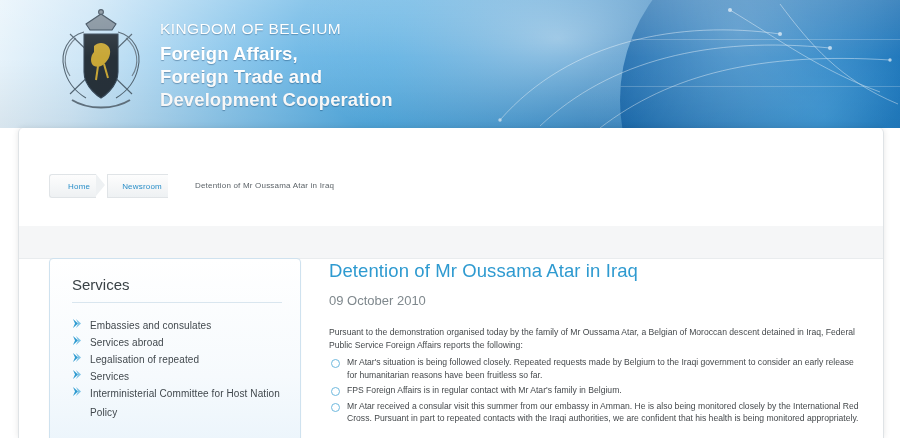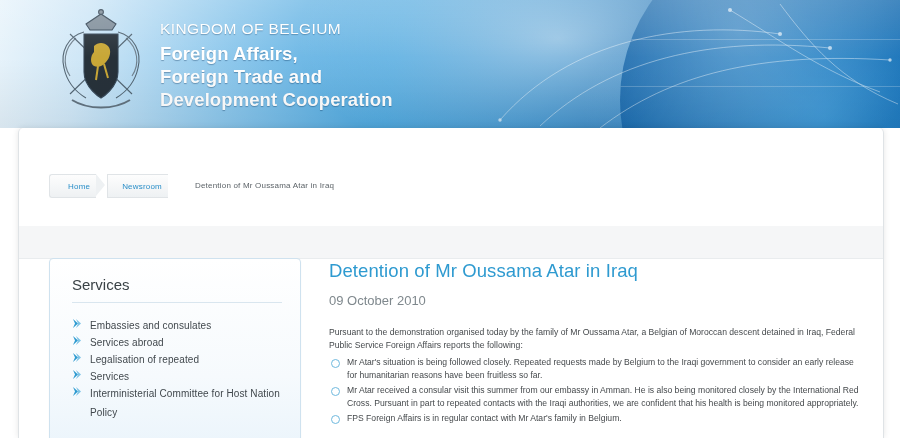--- a/index.html
+++ b/index.html
@@ -437,24 +437,24 @@
         <h1>Detention of Mr Oussama Atar in Iraq</h1>
         <p class="date">09 October 2010</p>
         <p class="lead">Pursuant to the demonstration organised today by the family of Mr Oussama Atar, a Belgian of Moroccan descent detained in Iraq, Federal Public Service Foreign Affairs reports the following:</p>
         <ul class="points">
           <li>
             <span class="circ"></span>
             <span>Mr Atar's situation is being followed closely. Repeated requests made by Belgium to the Iraqi government to consider an early release for humanitarian reasons have been fruitless so far.</span>
           </li>
           <li>
             <span class="circ"></span>
+            <span>FPS Foreign Affairs is in regular contact with Mr Atar's family in Belgium.</span>
+          </li>
+          <li>
+            <span class="circ"></span>
             <span>Mr Atar received a consular visit this summer from our embassy in Amman. He is also being monitored closely by the International Red Cross. Pursuant in part to repeated contacts with the Iraqi authorities, we are confident that his health is being monitored appropriately.</span>
-          </li>
-          <li>
-            <span class="circ"></span>
-            <span>FPS Foreign Affairs is in regular contact with Mr Atar's family in Belgium.</span>
           </li>
         </ul>
       </div>
 
     </div>
   </div>
 </div>
 
 </body></html>

